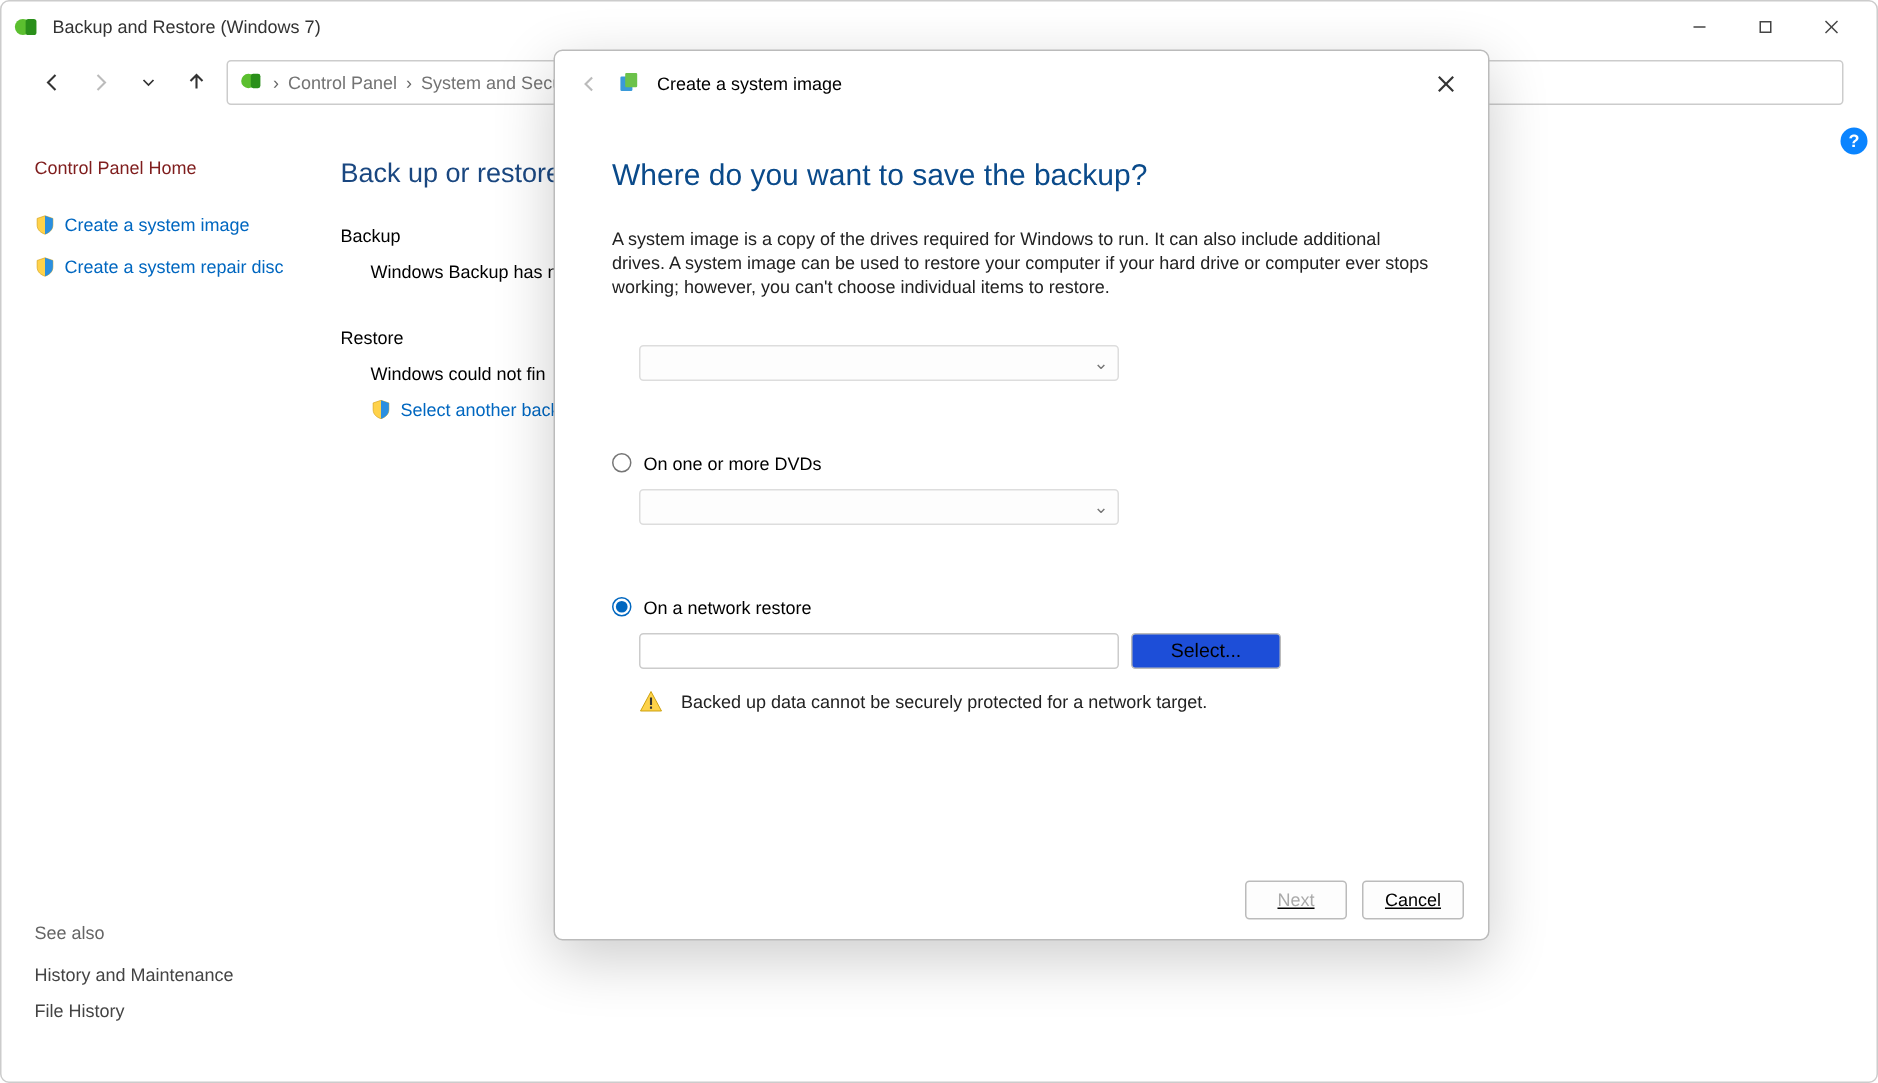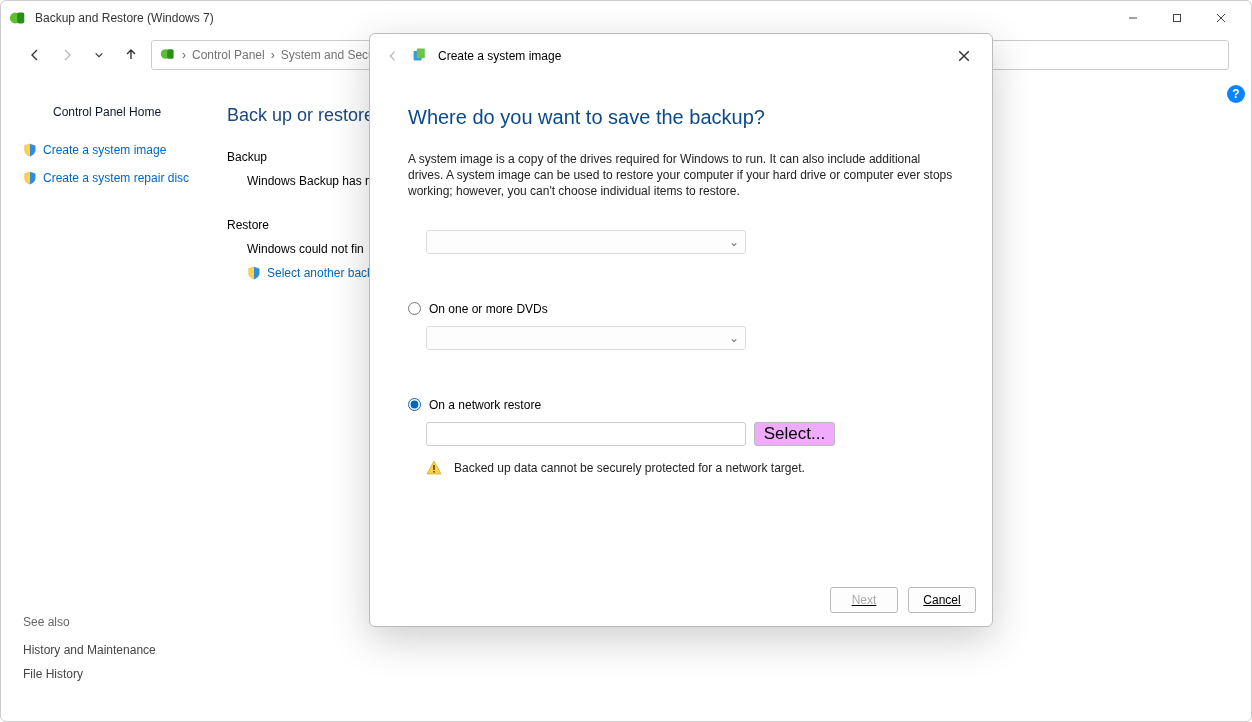--- a/index.html
+++ b/index.html
@@ -16,21 +16,21 @@
   .nav-btn { width:24px; height:24px; display:flex; align-items:center; justify-content:center; color:#555; }
   .nav-btn.disabled { color:#bbb; }
   .address { flex:1; height:30px; border:1px solid #ccc; border-radius:3px; display:flex; align-items:center; padding:0 8px; gap:6px; }
   .crumb-link { color:#737373;text-align:right; }
   .crumb-sep { color:#666; }
   .search { width:240px; height:30px; border:1px solid #ccc; border-radius:3px; display:flex; align-items:center; padding:0 8px; color:#888; }
   .search input { border:none; outline:none; flex:1; font-size:12px; color:#888; background:transparent; }
 
   .content { position:relative; padding:0 22px; display:flex; gap:20px; height:calc(100% - 74px); }
   .sidebar { width:184px; padding-top:30px; display:flex; flex-direction:column; }
-  .sidebar .home { color:#0f172a; margin-bottom:24px; cursor:pointer;margin-left:30px; }
+  .sidebar .home { color:#7f1d1d; margin-bottom:24px; cursor:pointer; }
   .side-item { display:flex; align-items:center; gap:6px; color:#0067c0; margin-bottom:14px; cursor:pointer; }
   .shield { width:14px; height:14px; }
   .seealso { margin-top:auto; margin-bottom:30px; color:#666; }
   .seealso .head { margin-bottom:14px; }
   .seealso .lnk { color:#444; margin-bottom:10px; cursor:pointer; }
 
   .main { flex:1; padding-top:30px; }
   .main h1 { font-size:18px; font-weight:400; color:#1a4780; margin:0 0 24px 0; }
   .sec-head { color:#000; margin-bottom:10px; }
   .sec-line { color:#000; margin:0 0 30px 20px; }
@@ -50,21 +50,21 @@
   .modal-body h2 { font-size:20px; font-weight:400; color:#0a4a8a; margin:18px 0 22px 0; }
   .desc { color:#222; line-height:1.35; margin-bottom:30px; }
 
   .radio-row { display:flex; align-items:center; gap:8px; margin-bottom:10px; }
   .radio-row input { margin:0; accent-color:#0067c0; }
   .combo { margin-left:18px; width:320px; height:24px; border:1px solid #ddd; background:#fdfdfd; border-radius:3px; display:flex; align-items:center; justify-content:flex-end; padding:0 6px; }
   .combo .chev { color:#777; }
   .block { margin-bottom:48px; }
   .net-row { display:flex; align-items:center; gap:8px; margin-left:18px; }
   .net-row .txt { width:320px; height:24px; border:1px solid #ccc; border-radius:3px; }
-  .net-row .sel { width:81px; height:24px; border:1px solid #bbb; background:#f0abfc; border-radius:3px; font-size:17px; display:flex; align-items:center; justify-content:center; }
+  .net-row .sel { width:100px; height:24px; border:1px solid #bbb; background:#1d4ed8; border-radius:3px; font-size:13px; display:flex; align-items:center; justify-content:center; }
   .warn-row { display:flex; align-items:center; gap:12px; margin:14px 0 0 18px; color:#222; }
   .warn-ic { width:16px; height:16px; }
 
   .highlight { position:absolute; left:395px; top:239px; width:146px; height:48px; border:2px solid #c24a43; pointer-events:none; }
 
   .modal-footer { height:52px; display:flex; align-items:center; justify-content:flex-end; gap:10px; padding:0 16px;text-decoration:underline; }
   .btn { min-width:68px; height:26px; border:1px solid #bbb; background:#fdfdfd; border-radius:3px; display:flex; align-items:center; justify-content:center; font-size:12px; }
   .btn.disabled { color:#aaa; }
 </style>
 </head>

